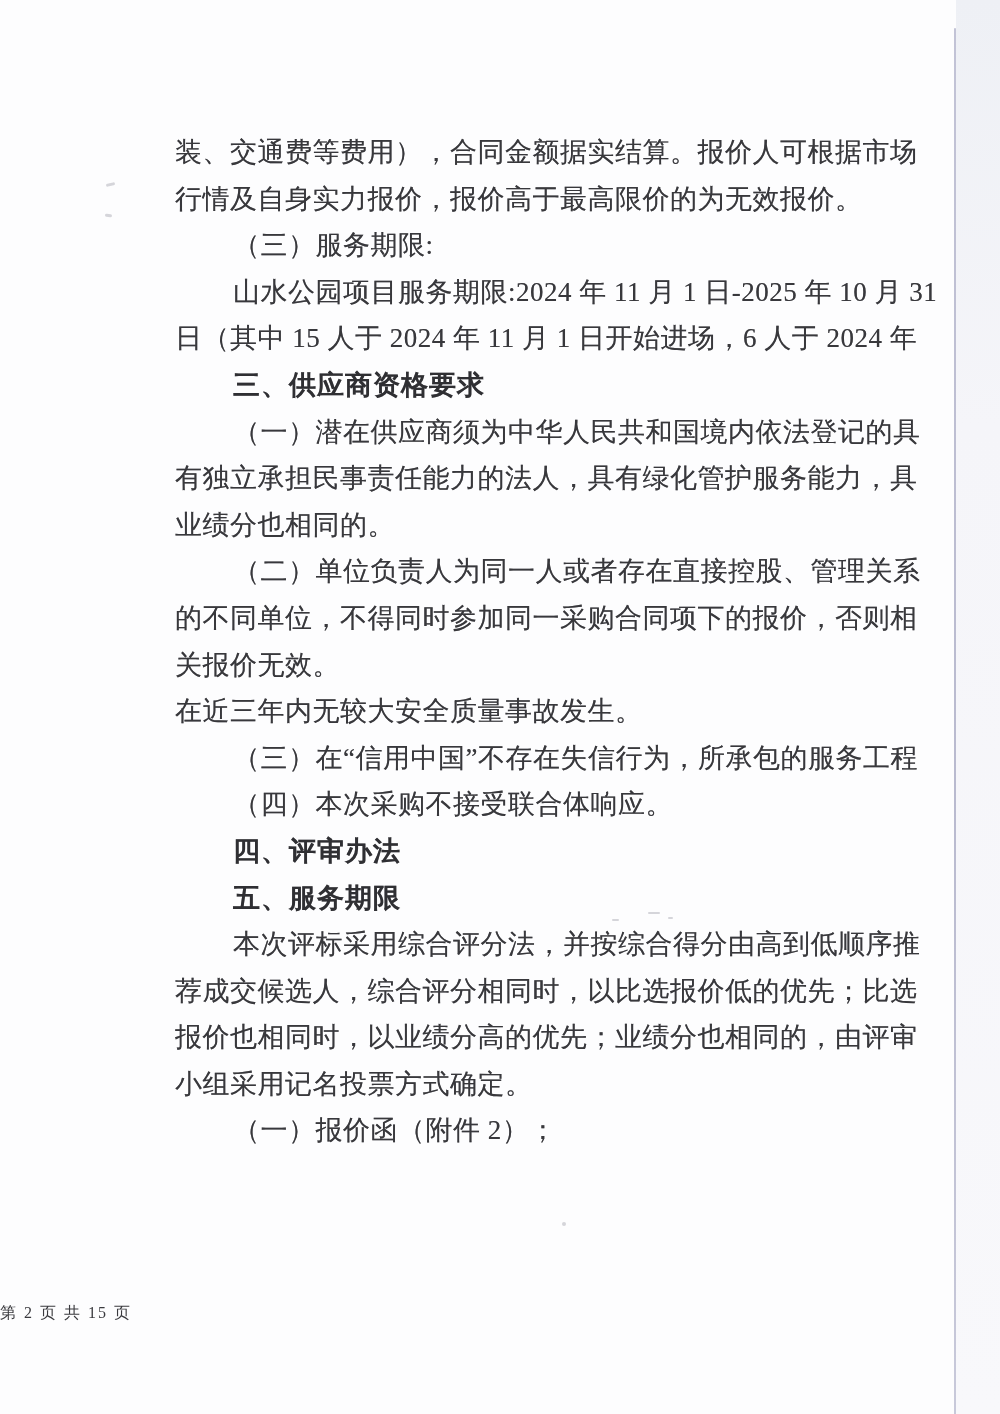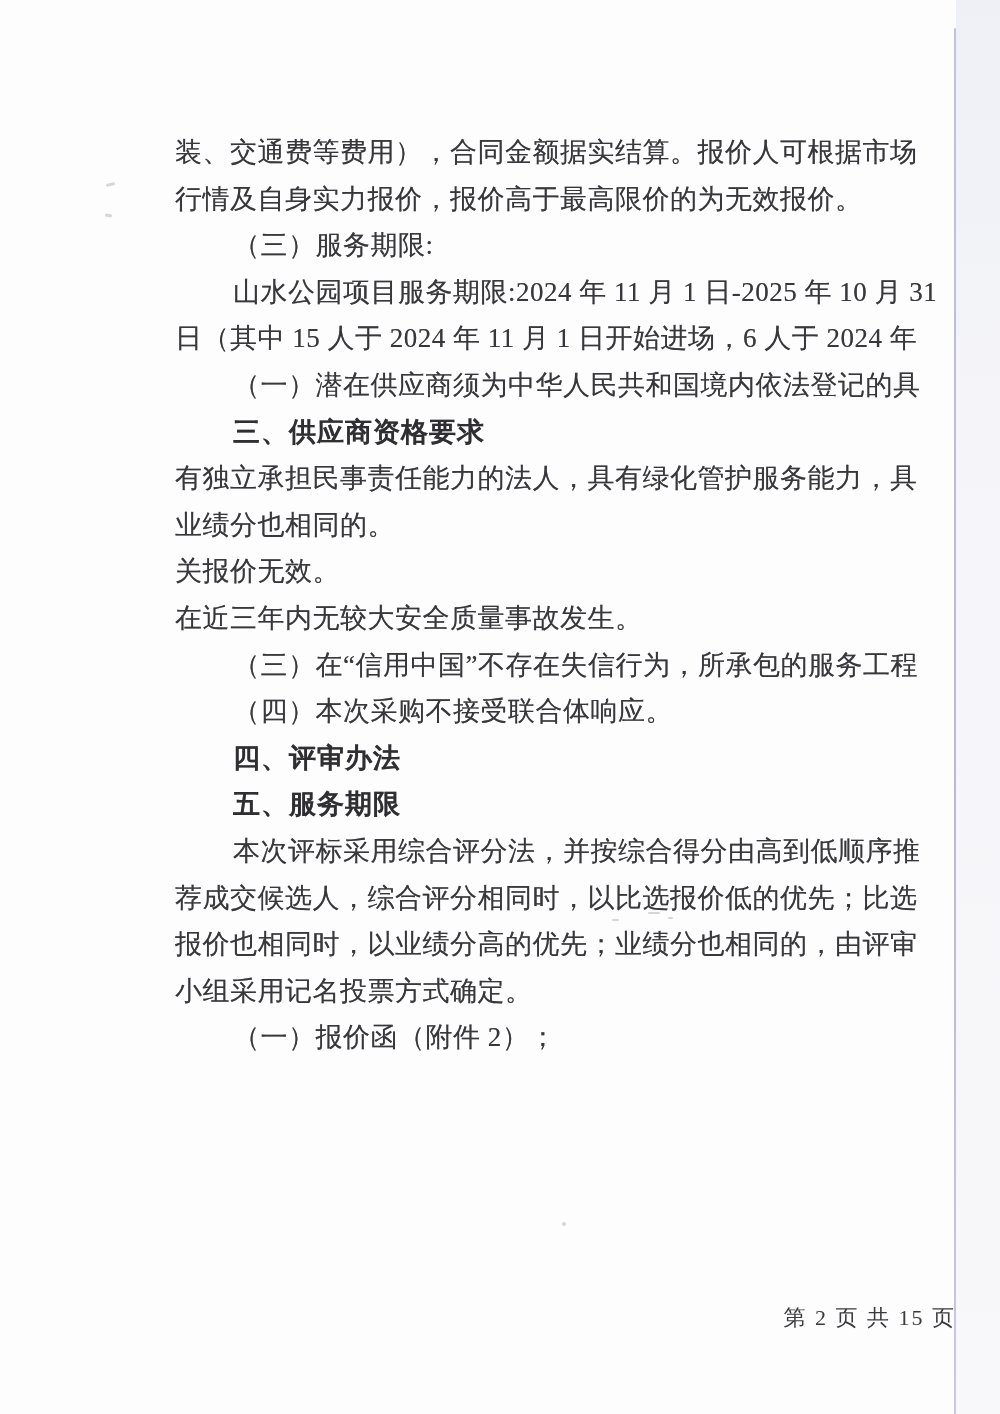--- a/index.html
+++ b/index.html
@@ -57,22 +57,22 @@
     font-family: "Liberation Sans", "DejaVu Sans", sans-serif;
     font-weight: 600;
     color: #2f2f33;
     letter-spacing: 1px;
   }
   .footer {
     position: absolute;
     top: 1303px;
     left: 0;
     width: 956px;
-    text-align: right;
-    font-size: 22px;
+    text-align: left;
+    font-size: 16px;
     letter-spacing: 2px;
     color: #3a3a3e;
   }
   .speck {
     position: absolute;
     background: rgba(110, 110, 125, 0.28);
     border-radius: 2px;
   }
   .speck.s1 { left: 106px; top: 183px; width: 9px;  height: 3px; transform: rotate(-12deg); }
   .speck.s2 { left: 105px; top: 214px; width: 7px;  height: 3px; transform: rotate(8deg); }
@@ -95,24 +95,26 @@
   <div class="speck s4"></div>
   <div class="speck s5"></div>
   <div class="speck s6"></div>
 
   <div class="content">
       <div class="line">装、交通费等费用），合同金额据实结算。报价人可根据市场</div>
       <div class="line">行情及自身实力报价，报价高于最高限价的为无效报价。</div>
       <div class="line indent">（三）服务期限:</div>
       <div class="line indent">山水公园项目服务期限:2024 年 11 月 1 日-2025 年 10 月 31</div>
       <div class="line">日（其中 15 人于 2024 年 11 月 1 日开始进场，6 人于 2024 年</div>
+      <div class="line heading indent">三、供应商资格要求</div>
       <div class="line indent">（一）潜在供应商须为中华人民共和国境内依法登记的具</div>
-      <div class="line heading indent">三、供应商资格要求</div>
       <div class="line">有独立承担民事责任能力的法人，具有绿化管护服务能力，具</div>
       <div class="line">业绩分也相同的。</div>
+      <div class="line indent">（二）单位负责人为同一人或者存在直接控股、管理关系</div>
+      <div class="line">的不同单位，不得同时参加同一采购合同项下的报价，否则相</div>
       <div class="line">关报价无效。</div>
       <div class="line">在近三年内无较大安全质量事故发生。</div>
       <div class="line indent">（三）在“信用中国”不存在失信行为，所承包的服务工程</div>
       <div class="line indent">（四）本次采购不接受联合体响应。</div>
       <div class="line heading indent">四、评审办法</div>
       <div class="line heading indent">五、服务期限</div>
       <div class="line indent">本次评标采用综合评分法，并按综合得分由高到低顺序推</div>
       <div class="line">荐成交候选人，综合评分相同时，以比选报价低的优先；比选</div>
       <div class="line">报价也相同时，以业绩分高的优先；业绩分也相同的，由评审</div>
       <div class="line">小组采用记名投票方式确定。</div>

